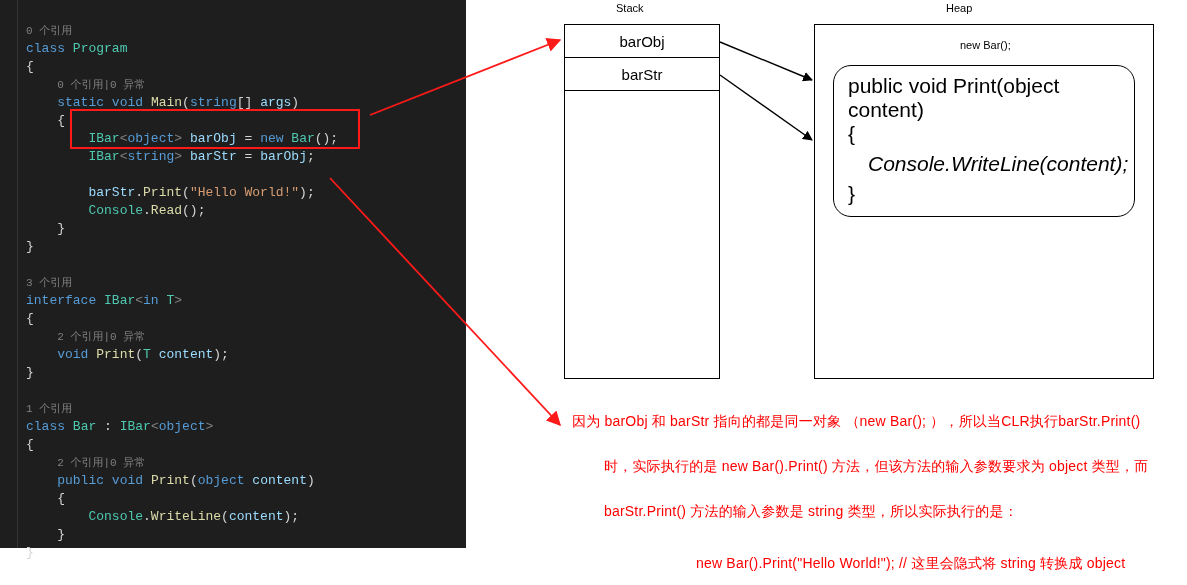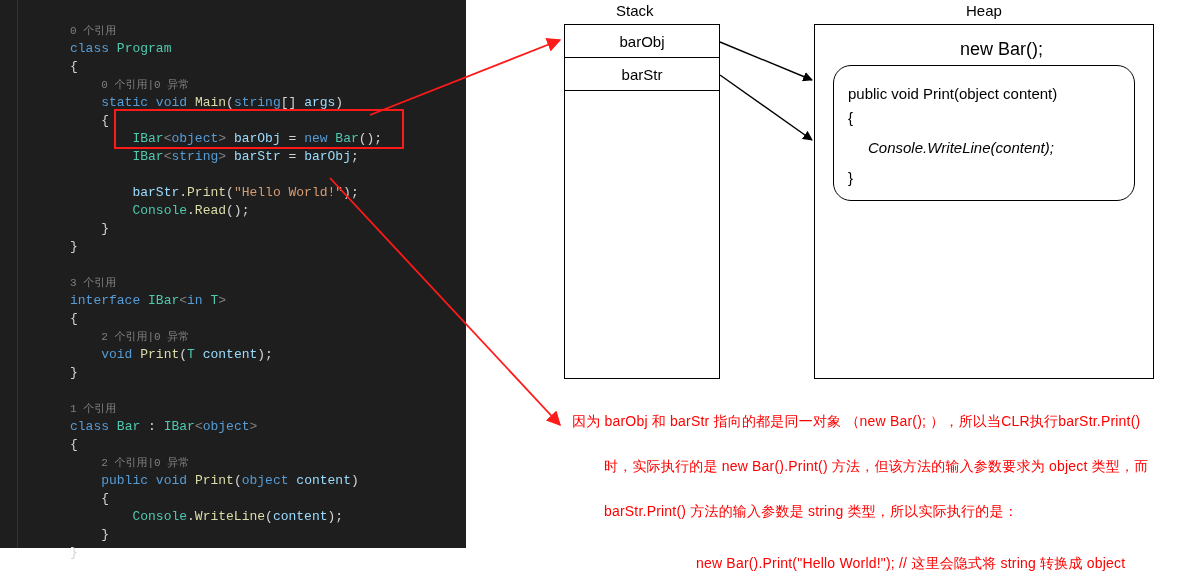--- a/index.html
+++ b/index.html
@@ -5,21 +5,20 @@
   * { box-sizing: border-box; margin: 0; padding: 0; }
   body { width: 1187px; height: 585px; font-family: Consolas, "Courier New", monospace; font-size: 13px; background: #fff; overflow: hidden; position: relative; }
   
   .code-panel {
     position: absolute;
     left: 0; top: 0;
     width: 466px; height: 548px;
     background: #1e1e1e;
     color: #d4d4d4;
     display: flex;
-    gap: 44px;
   }
   .gutter {
     width: 18px;
     background: #1e1e1e;
     border-right: 1px solid #333;
     flex: none;
   }
   .code-body {
     padding: 4px 0 4px 8px;
     line-height: 18px;
@@ -47,25 +46,25 @@
     position: absolute;
     left: 466px; top: 0;
     width: 721px; height: 585px;
     background: #fff;
   }
   
   .stack-label, .heap-label {
     position: absolute;
     top: 2px;
     font-family: "Segoe UI", sans-serif;
-    font-size: 15px;
+    font-size: 11px;
     color: #000;
   }
   .stack-label { left: 150px; }
-  .heap-label  { left: 500px; }
+  .heap-label  { left: 480px; }
   
   .stack-box {
     position: absolute;
     top: 24px;
     left: 98px;
     width: 156px;
     height: 355px;
     border: 1.5px solid #000;
   }
   .stack-cell {
@@ -83,31 +82,31 @@
     top: 24px;
     left: 348px;
     width: 340px;
     height: 355px;
     border: 1.5px solid #000;
   }
   .heap-newbar {
     position: absolute;
     top: 14px; left: 145px;
     font-family: "Segoe UI", sans-serif;
-    font-size: 18px;
+    font-size: 11px;
   }
   .heap-obj {
     position: absolute;
     top: 40px; left: 18px;
     width: 302px;
     border: 1.5px solid #000;
     border-radius: 18px;
-    padding: 16px 14px 10px 14px;
-    font-family: "Segoe UI", sans-serif;
-    font-size: 15px;
+    padding: 8px 14px 10px 14px;
+    font-family: "Segoe UI", sans-serif;
+    font-size: 21px;
     line-height: 24px;
   }
   
   .red-text {
     position: absolute;
     color: #ff0000;
     font-family: "Microsoft YaHei", sans-serif;
     font-size: 14px;
     letter-spacing: 0.2px;
   }

